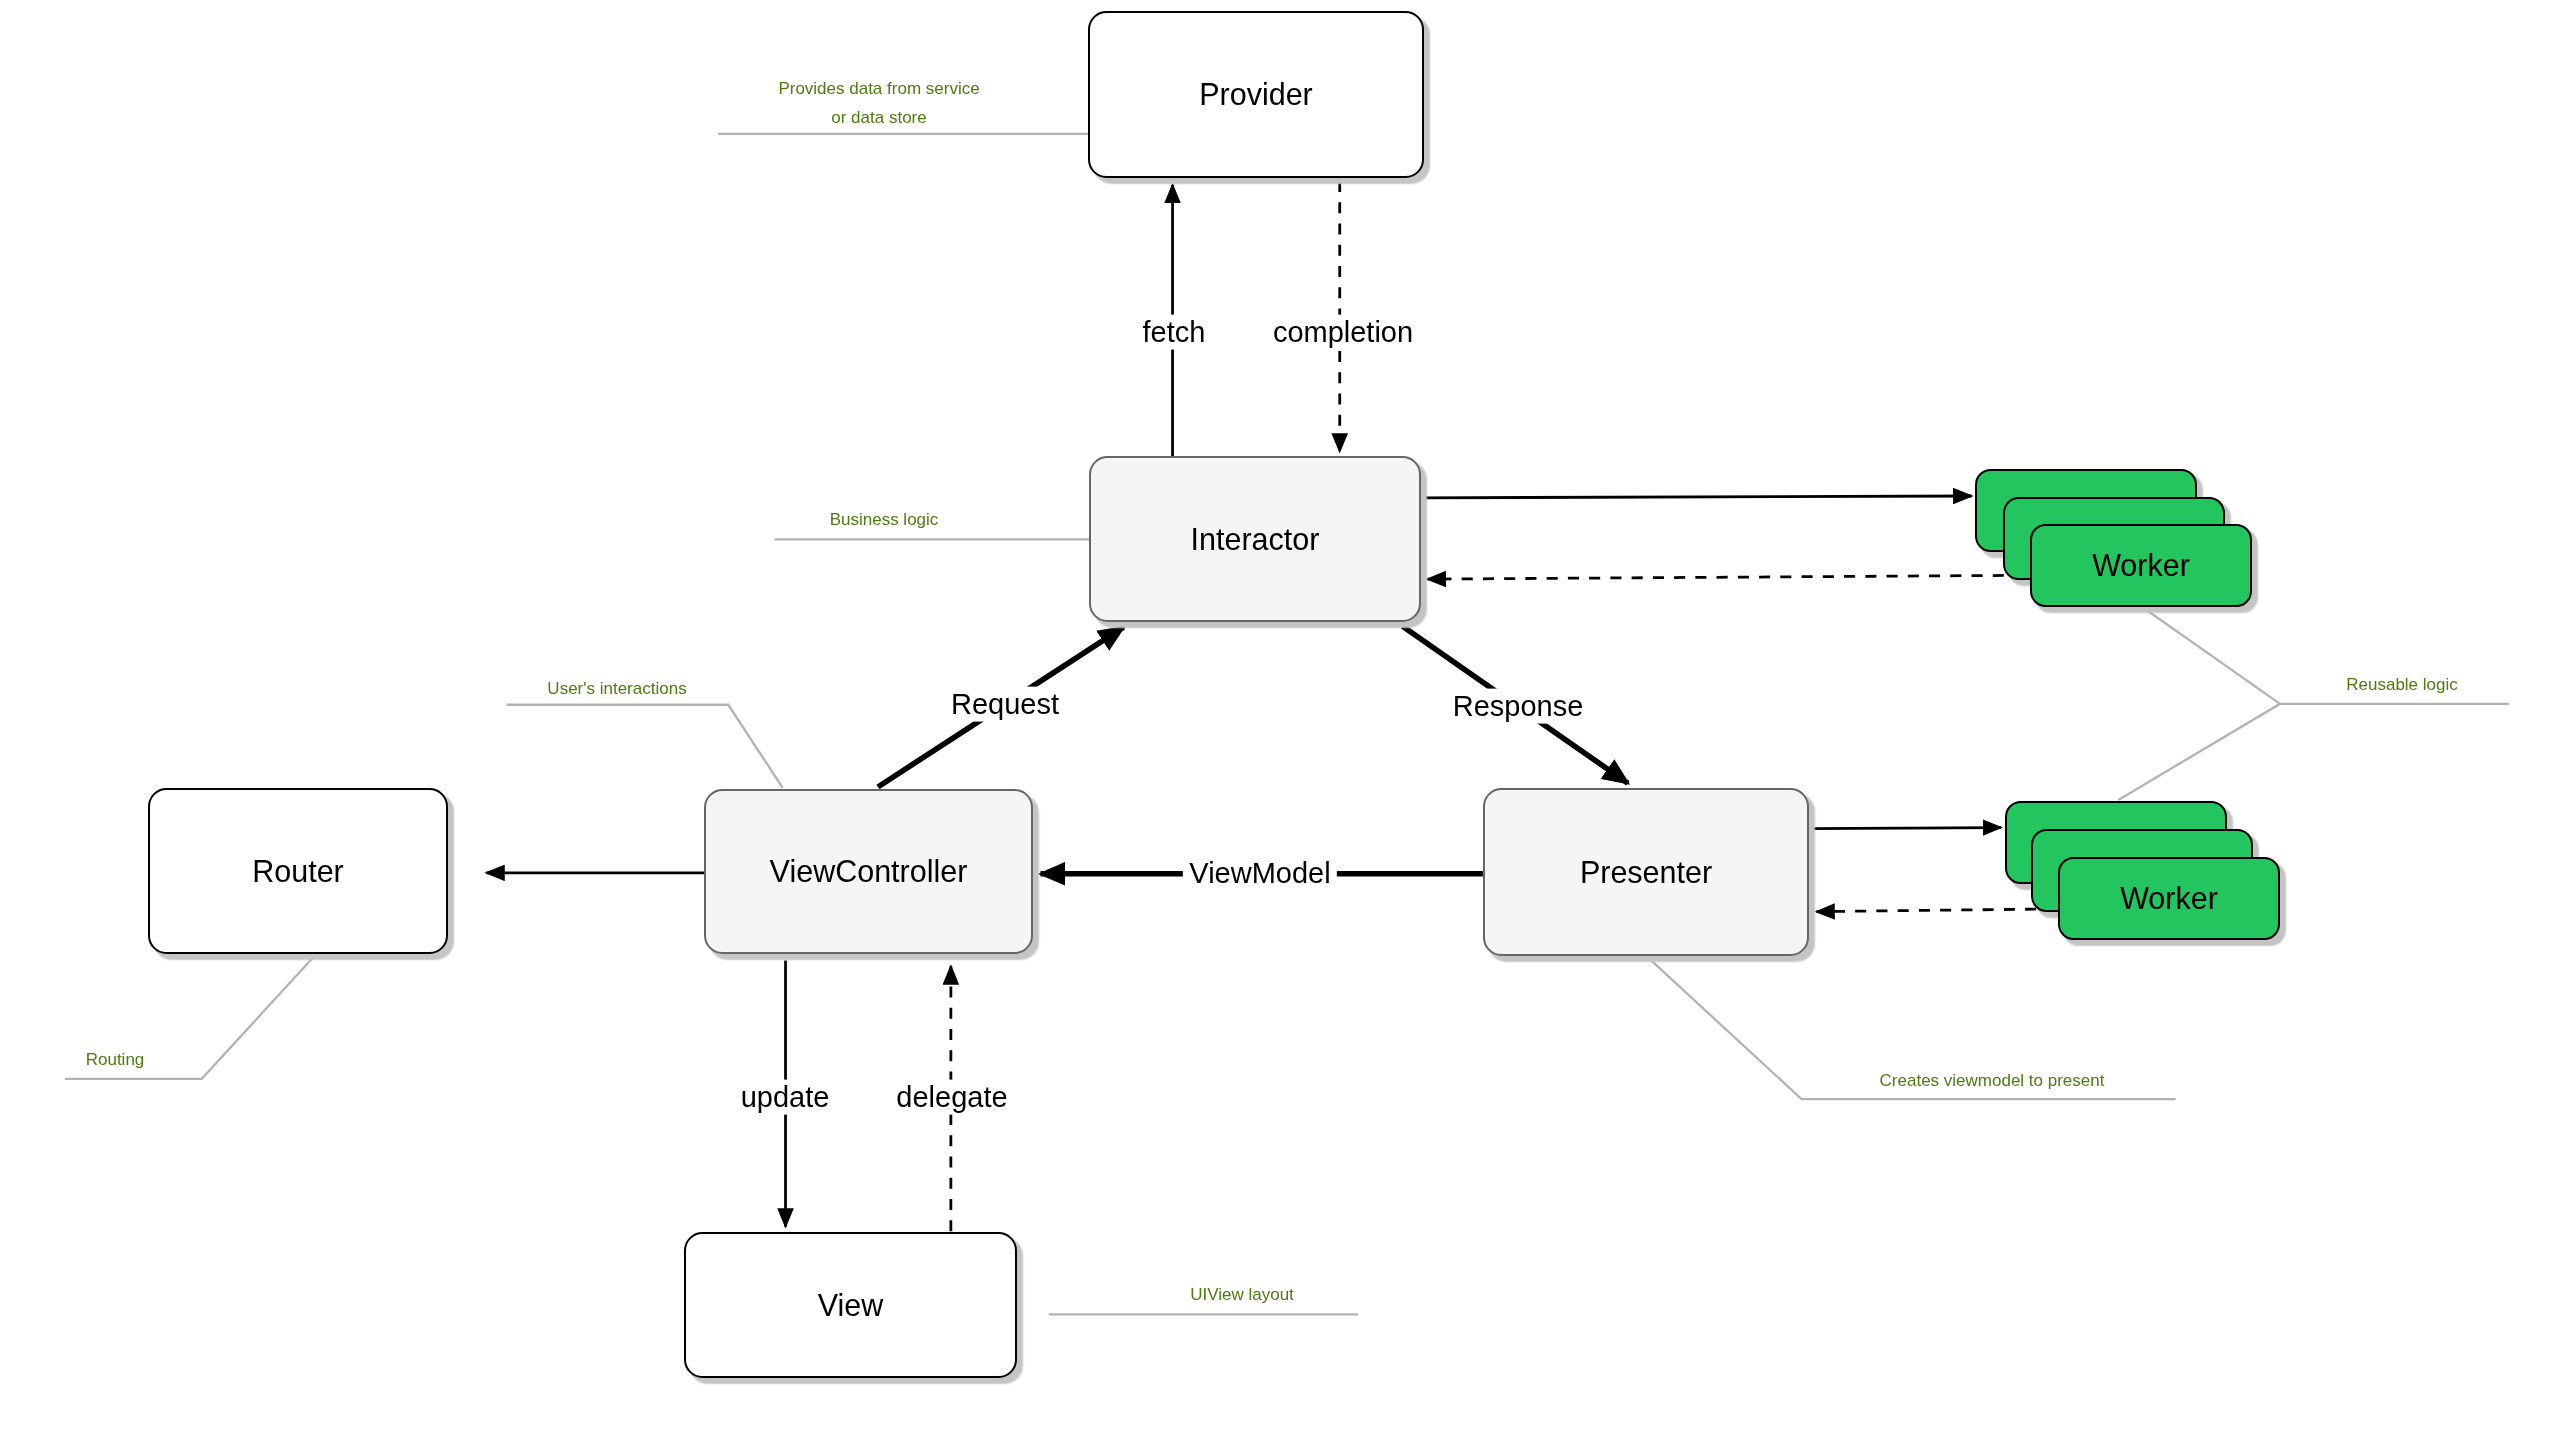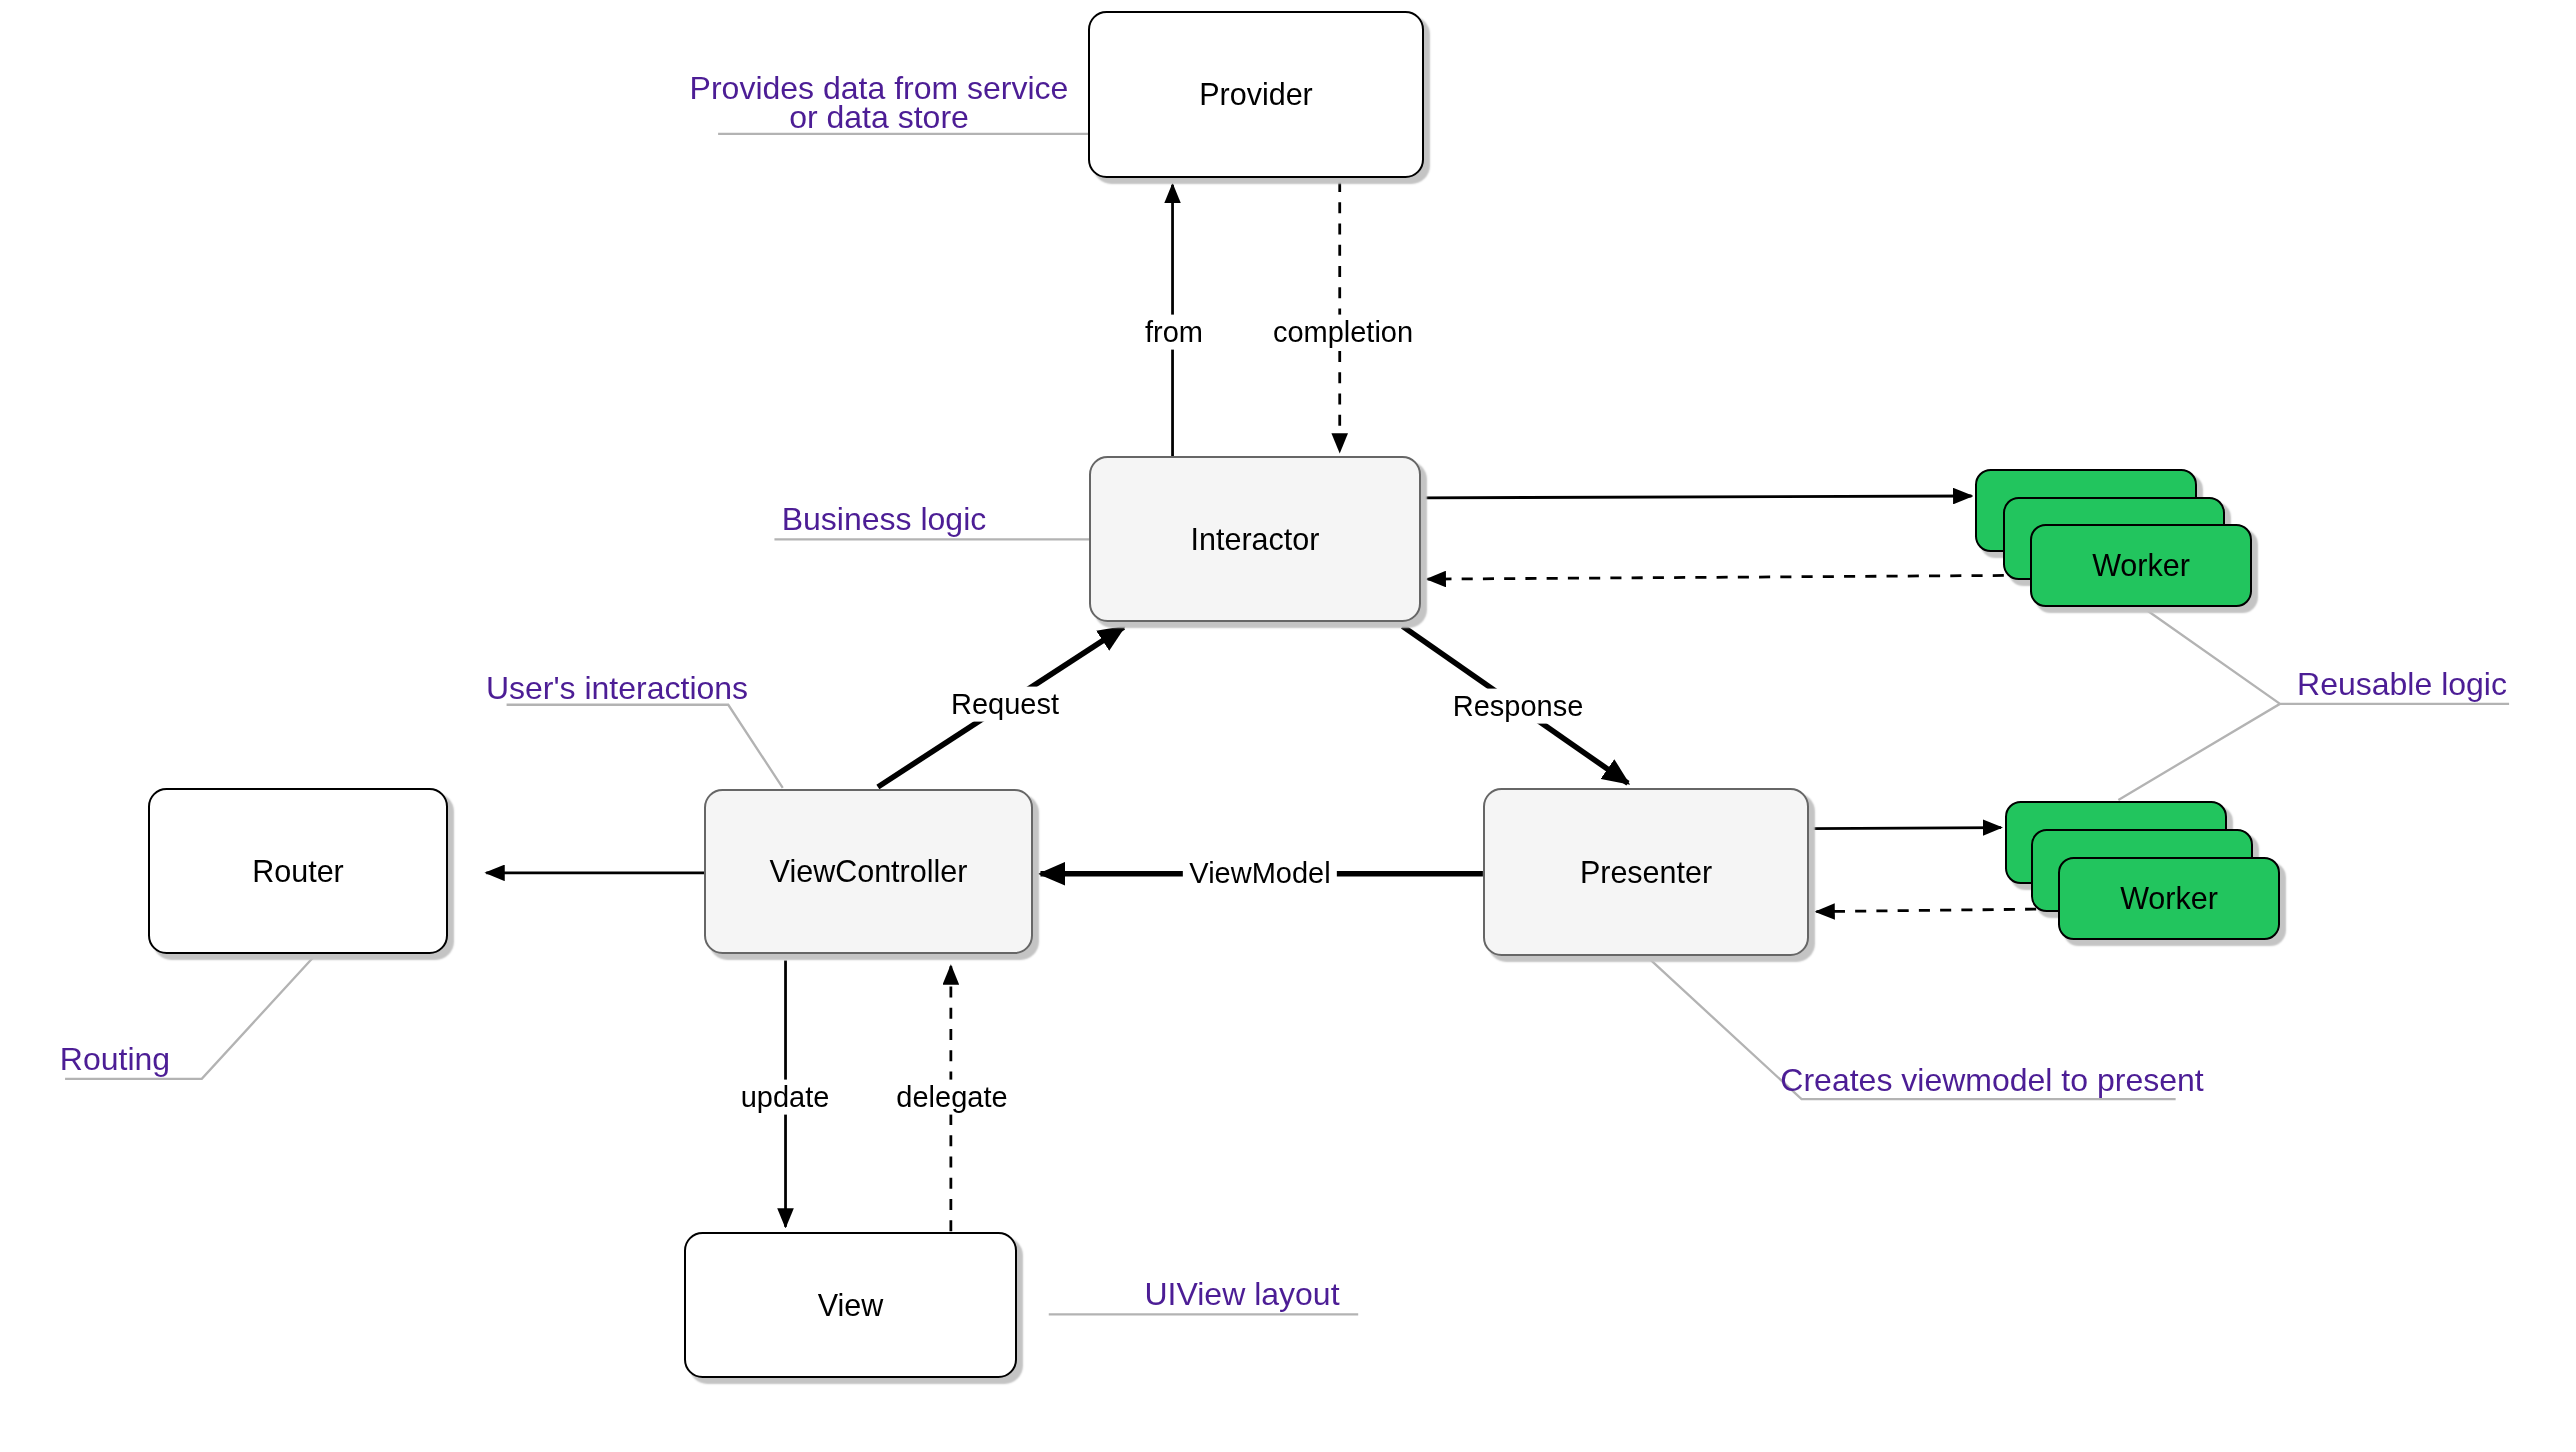--- a/index.html
+++ b/index.html
@@ -40,21 +40,21 @@
     transform:translate(-50%,-50%);
     background:#ffffff;
     padding:0.9px 6.5px;
     font-size:29px;color:#000000;
     white-space:nowrap;
     z-index:5;
   }
   .annotation{
     position:absolute;
     transform:translate(-50%,-50%);
-    font-size:32px;color:#4c1d95;
+    font-size:17px;color:#4d7c0f;
     white-space:nowrap;
     text-align:center;
     line-height:29px;
     z-index:4;
   }
 </style>
 </head>
 <body>
 
 <div id="canvas">
@@ -108,21 +108,21 @@
     <div class="worker-box" style="left:28px;top:28px;"></div>
     <div class="worker-box" style="left:55px;top:55px;">Worker</div>
   </div>
 
   <div style="position:absolute;left:2005px;top:801px;width:333px;height:194px;">
     <div class="worker-box" style="left:0px;top:0px;"></div>
     <div class="worker-box" style="left:26px;top:28px;"></div>
     <div class="worker-box" style="left:53px;top:56px;">Worker</div>
   </div>
 
-  <div class="edge-label" style="left:1174px;top:332px;">from</div>
+  <div class="edge-label" style="left:1174px;top:332px;">fetch</div>
   <div class="edge-label" style="left:1343px;top:332px;">completion</div>
   <div class="edge-label" style="left:1005px;top:704px;">Request</div>
   <div class="edge-label" style="left:1518px;top:706px;">Response</div>
   <div class="edge-label" style="left:1260px;top:873px;">ViewModel</div>
   <div class="edge-label" style="left:785px;top:1097px;">update</div>
   <div class="edge-label" style="left:952px;top:1097px;">delegate</div>
 
   <div class="annotation" style="left:879px;top:103px;">
     <div>Provides data from service</div>
     <div>or data store</div>

